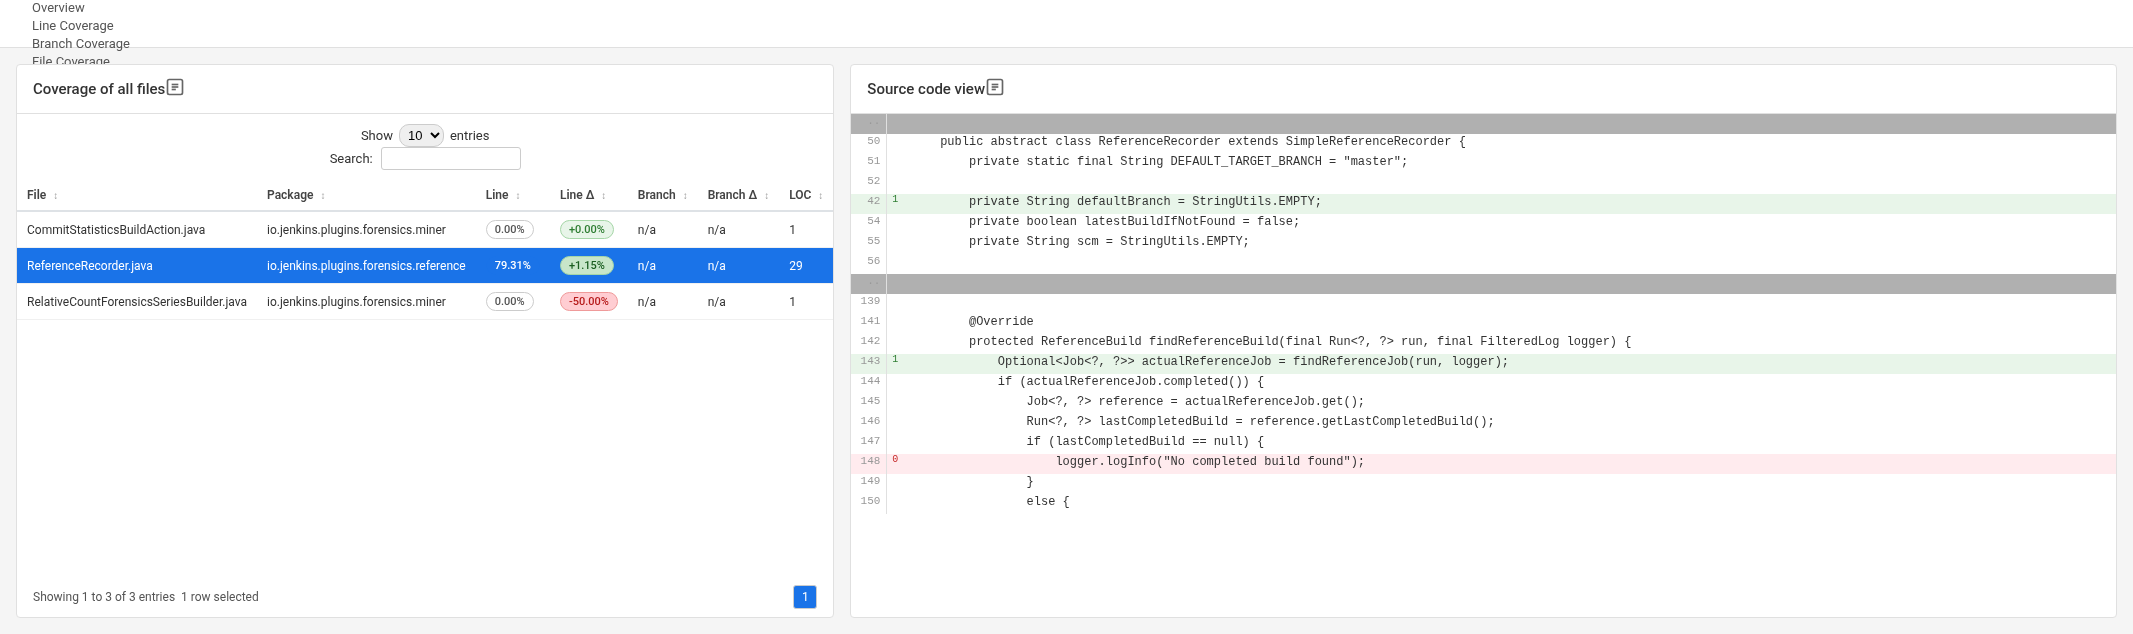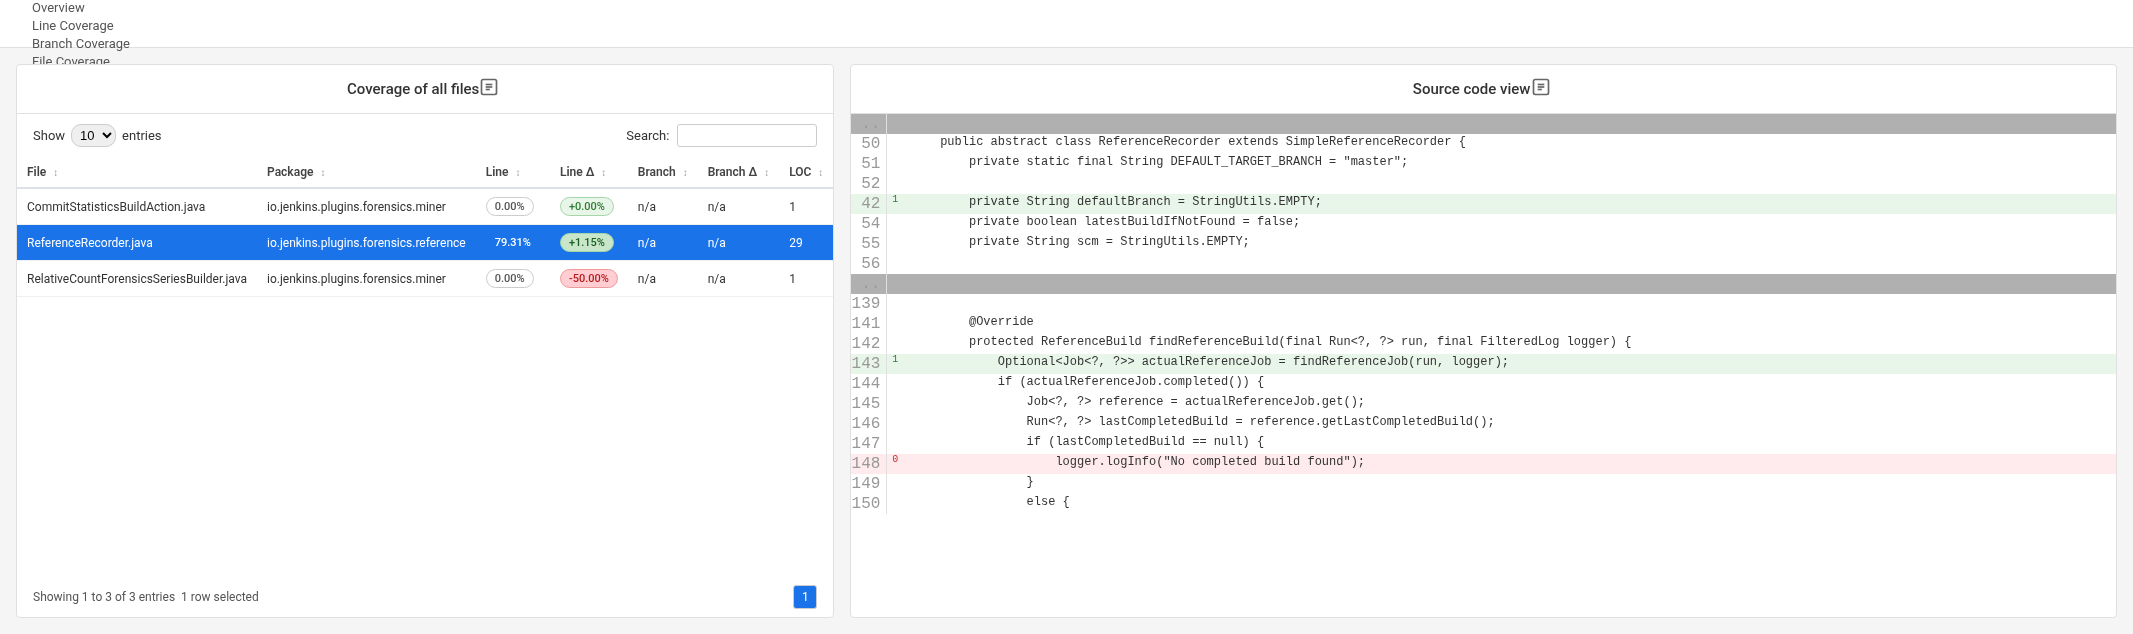--- a/index.html
+++ b/index.html
@@ -45,39 +45,40 @@
       display: flex;
       flex-direction: column;
     }
 
     .panel-left { flex: 0 0 780px; }
     .panel-right { flex: 1; }
 
     .panel-header {
       display: flex;
       align-items: center;
-      justify-content: center;
+      justify-content: flex-start;
       padding: 12px 16px;
       border-bottom: 1px solid #e0e0e0;
     }
     .panel-title {
       font-size: 15px;
       font-weight: 500;
     }
     .panel-icon {
       width: 24px;
       height: 24px;
       color: #666;
     }
 
     .table-controls {
       display: flex;
       align-items: center;
       justify-content: space-between;
       padding: 10px 16px;
+      flex-direction: column;
     }
     .show-entries {
       display: flex;
       align-items: center;
       gap: 6px;
       font-size: 13px;
     }
     .entries-select {
       border: 1px solid #ccc;
       border-radius: 10px;
@@ -178,21 +179,21 @@
       display: flex;
       align-items: stretch;
       min-height: 20px;
     }
     .line-num {
       width: 36px;
       min-width: 36px;
       text-align: right;
       padding: 1px 6px 1px 0;
       color: #999;
-      font-size: 16px;
+      font-size: 11px;
       user-select: none;
       border-right: 1px solid #e0e0e0;
     }
     .hit-indicator {
       width: 16px;
       min-width: 16px;
       text-align: center;
       font-size: 10px;
       color: #666;
     }

